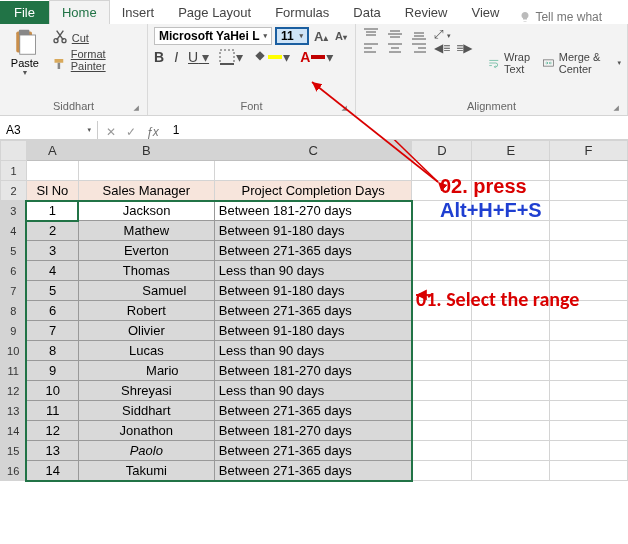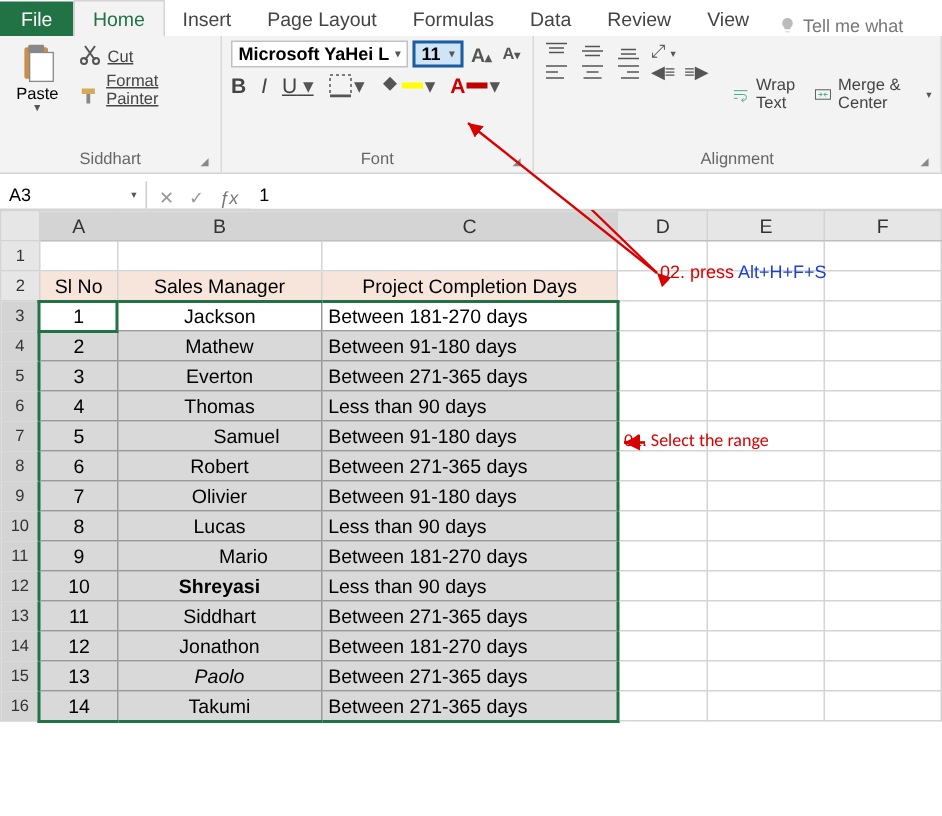--- a/index.html
+++ b/index.html
@@ -66,21 +66,21 @@
 td { height: 20px; padding: 0 4px; background: #fff; }
 td.sel { background: #d9d9d9; }
 td.hdr { background: #f7e5dc; text-align: center; }
 td.center { text-align: center; }
 tr.firstdata td.sel { background: #fff; }
 .thickborder { border: 2px solid #217346 !important; }
 
 .corner { width: 26px; background: #e6e6e6; }
 
 
-.anno { position: absolute; font-size: 12px; font-weight: normal; font-family: Calibri, Arial; }
+.anno { position: absolute; font-size: 20px; font-weight: bold; font-family: Calibri, Arial; }
 .anno-red { color: #d90000; }
 .anno-blue { color: #1f3fd1; }
 svg.arrow { position: absolute; pointer-events: none; }
 
 </style>
 </head>
 <body>
 
 <div class="tabrow">
   <div class="tab-file">File</div>
@@ -368,21 +368,21 @@
           <td class="sel center" style="border-color: rgb(153, 153, 153) rgb(153, 153, 153) rgb(153, 153, 153) rgb(33, 115, 70); border-left-width: 2px; border-left-style: solid;">9</td>
           <td class="sel center" style="border-color: rgb(153, 153, 153); padding-left: 36px;">Mario</td>
           <td class="sel" style="border-color: rgb(153, 153, 153) rgb(33, 115, 70) rgb(153, 153, 153) rgb(153, 153, 153); border-right-width: 2px; border-right-style: solid;">Between 181-270 days</td>
           <td></td>
           <td></td>
           <td></td>
         </tr>
         <tr>
           <th class="rowhead selhead">12</th>
           <td class="sel center" style="border-color: rgb(153, 153, 153) rgb(153, 153, 153) rgb(153, 153, 153) rgb(33, 115, 70); border-left-width: 2px; border-left-style: solid;">10</td>
-          <td class="sel center" style="border-color: rgb(153, 153, 153); font-weight: bold;">Shreyasi</td>
+          <td class="sel center" style="border-color: rgb(153, 153, 153);">Shreyasi</td>
           <td class="sel" style="border-color: rgb(153, 153, 153) rgb(33, 115, 70) rgb(153, 153, 153) rgb(153, 153, 153); border-right-width: 2px; border-right-style: solid;">Less than 90 days</td>
           <td></td>
           <td></td>
           <td></td>
         </tr>
         <tr>
           <th class="rowhead selhead">13</th>
           <td class="sel center" style="border-color: rgb(153, 153, 153) rgb(153, 153, 153) rgb(153, 153, 153) rgb(33, 115, 70); border-left-width: 2px; border-left-style: solid;">11</td>
           <td class="sel center" style="border-color: rgb(153, 153, 153);">Siddhart</td>
           <td class="sel" style="border-color: rgb(153, 153, 153) rgb(33, 115, 70) rgb(153, 153, 153) rgb(153, 153, 153); border-right-width: 2px; border-right-style: solid;">Between 271-365 days</td>

